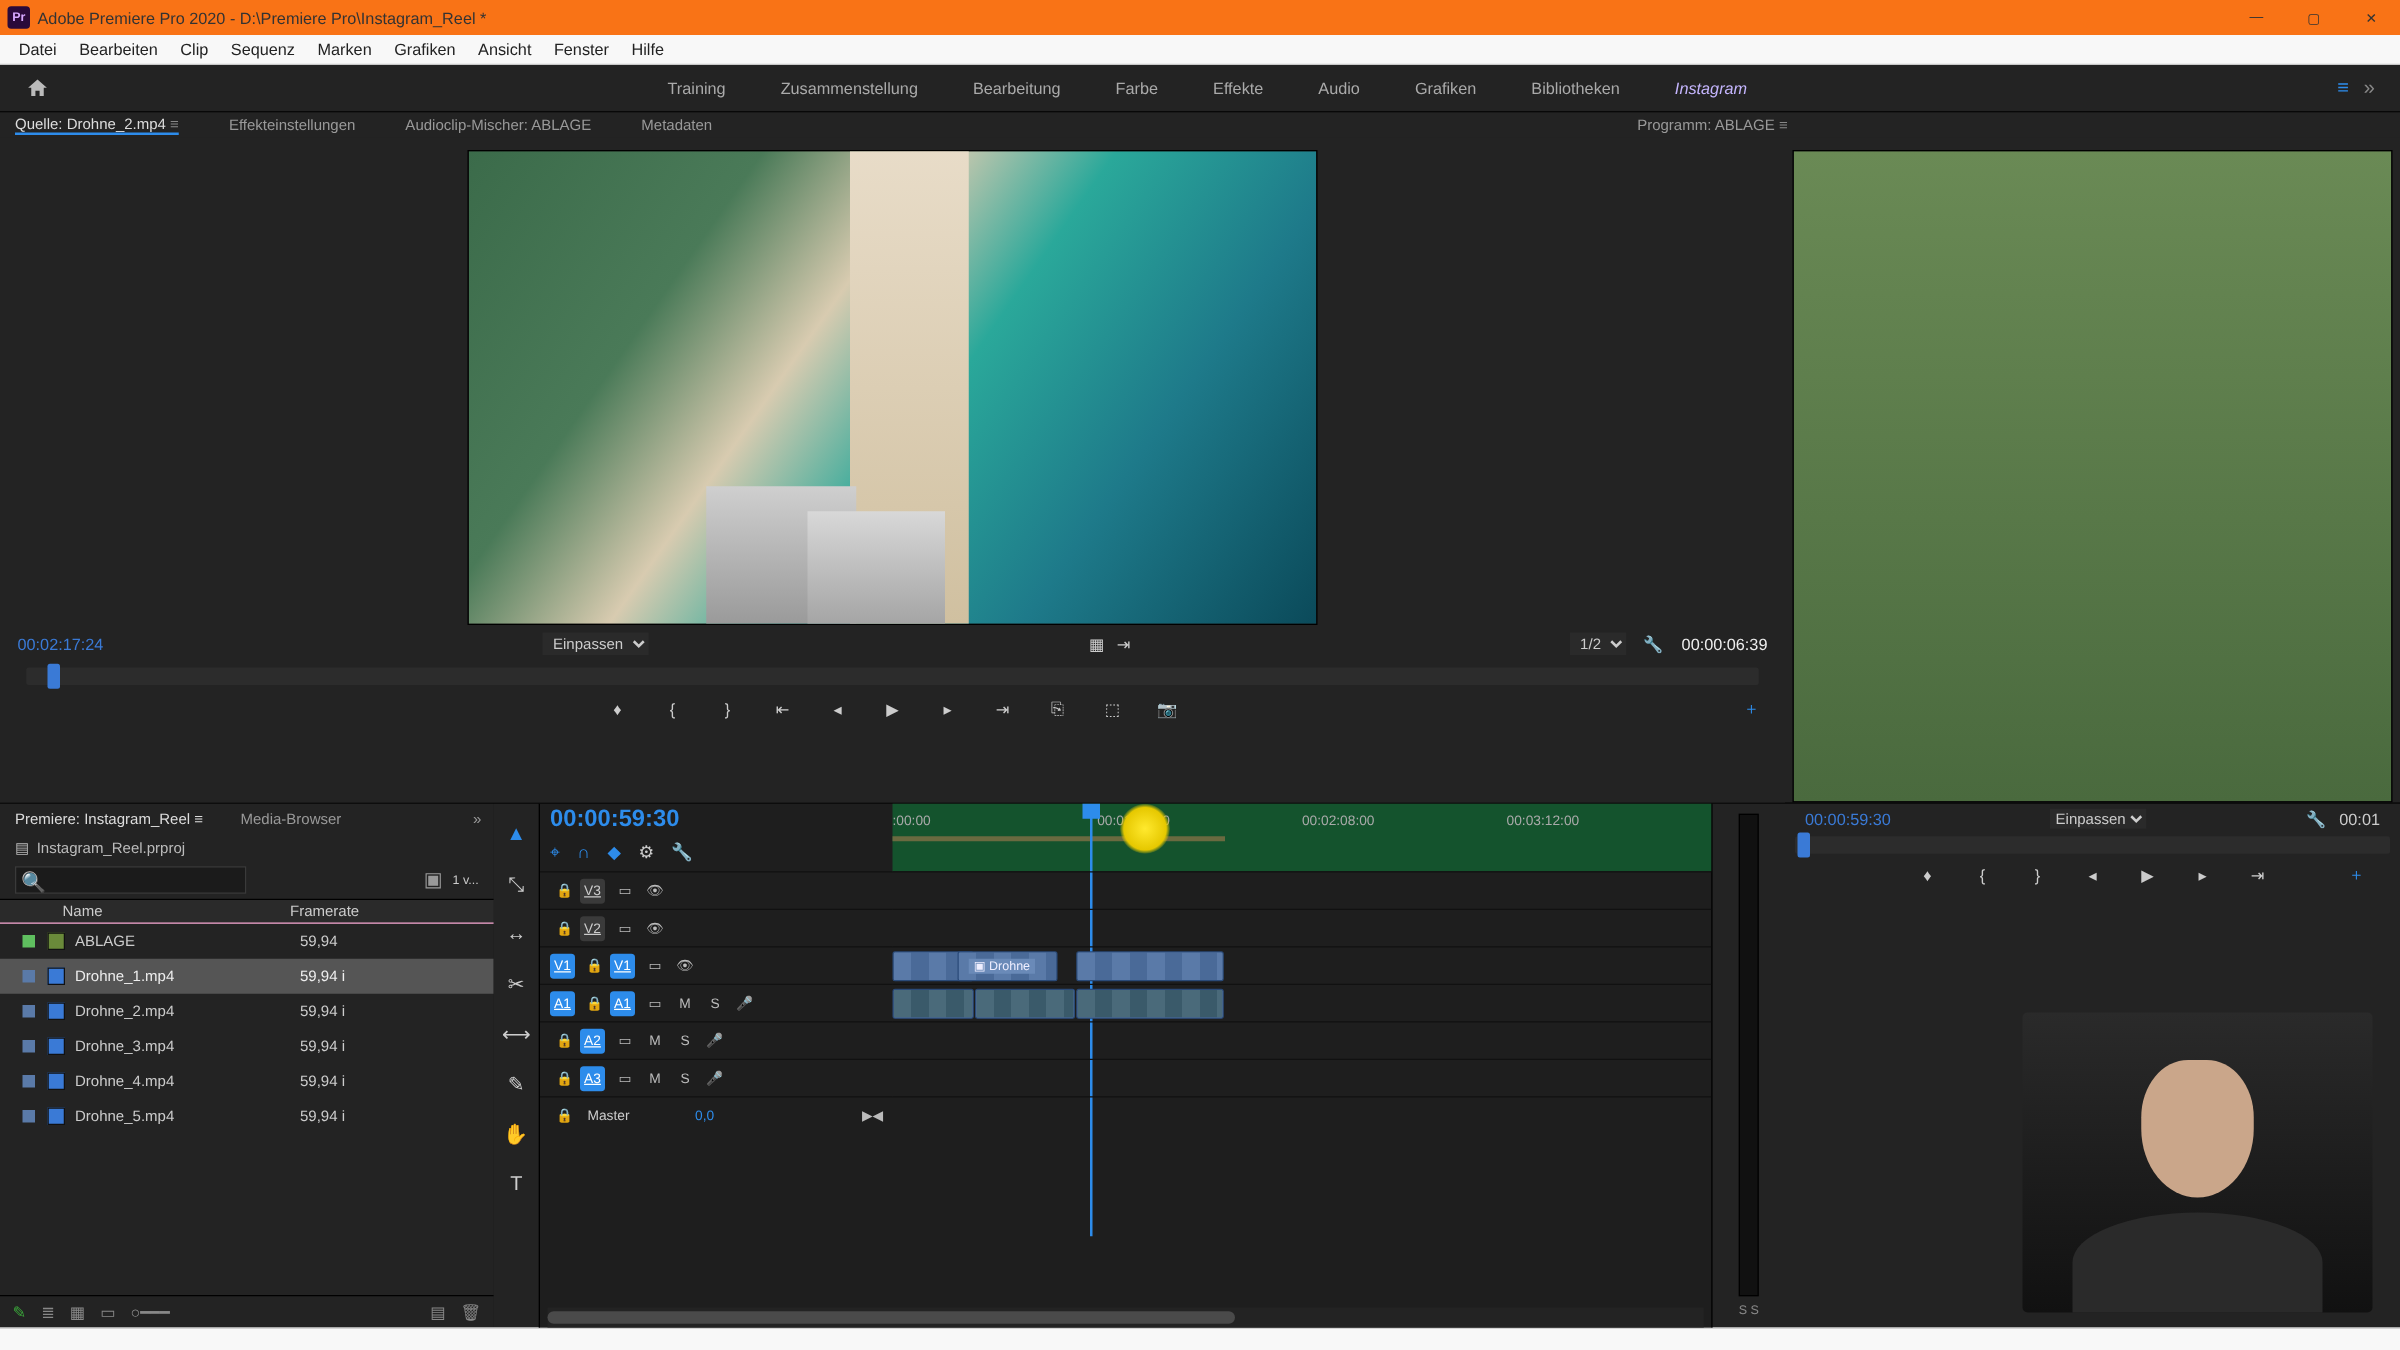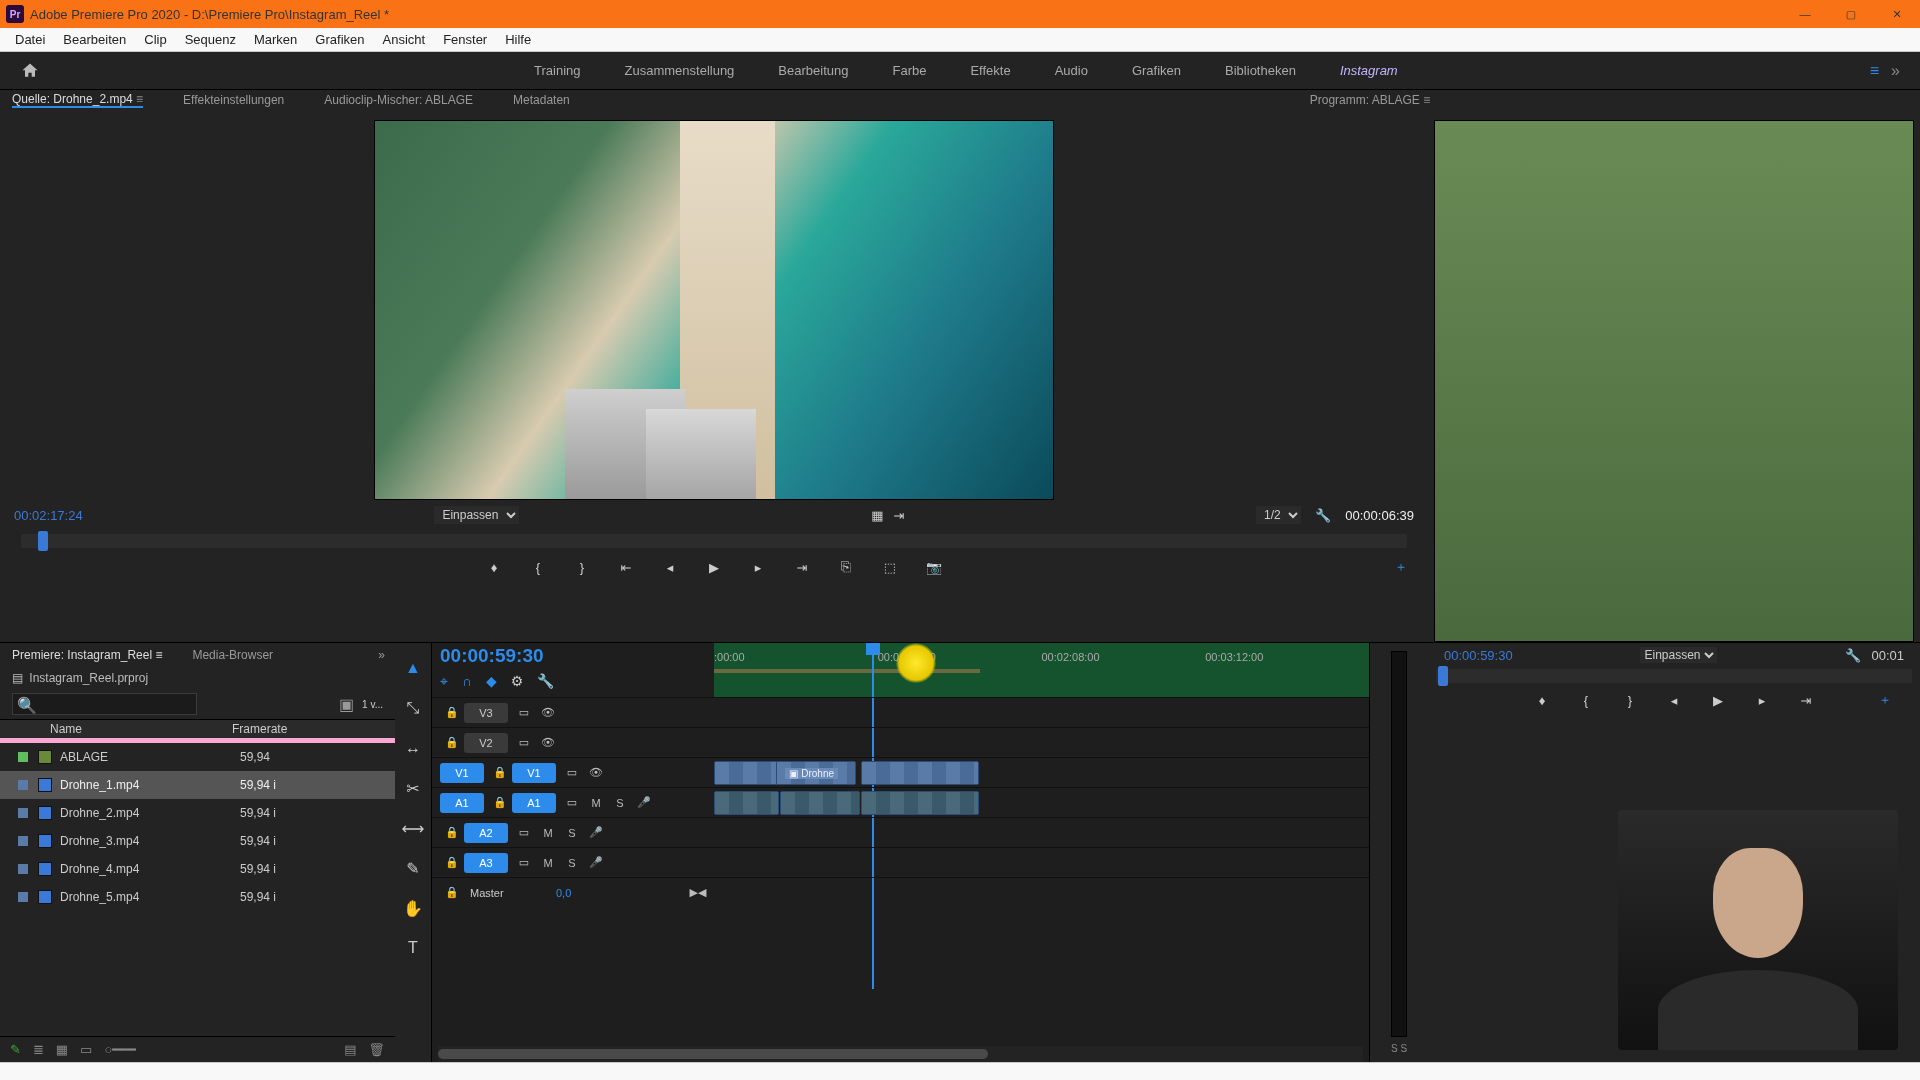--- a/index.html
+++ b/index.html
@@ -53,21 +53,21 @@
 .prog-foot .tc{color:#3a7ad6;}
 
 
 .lowrow { flex:1; display:flex; background:#1e1e1e; border-top:1px solid #000;}
 .project-panel { width:395px; background:#232323; display:flex; flex-direction:column;}
 .pp-tabs { height:24px; display:flex; align-items:center; gap:30px; padding-left:12px; font-size:12px; color:#999;}
 .pp-tabs .active{color:#ddd;}
 .pp-sub{padding:4px 12px;font-size:12px;color:#bbb;display:flex;align-items:center;gap:6px;}
 .pp-search{margin:4px 12px;display:flex;gap:8px;align-items:center;}
 .pp-search input{flex:1;background:#1b1b1b;border:1px solid #3a3a3a;color:#ccc;font-size:12px;padding:3px 6px 3px 22px;}
-.pp-head{display:flex;padding:2px 12px;font-size:12px;color:#ccc;background:#2a2a2a;border-top:1px solid #000;border-bottom:5px solid #f9a8d4;}
+.pp-head{display:flex;padding:2px 12px;font-size:12px;color:#ccc;background:#2a2a2a;border-top:1px solid #000;border-bottom:1px solid #f9a8d4;}
 .pp-head .c1{width:220px;padding-left:38px;}
 .pp-list{flex:1;overflow:auto;}
 .pp-row{display:flex;align-items:center;height:28px;font-size:12px;color:#ccc;padding-left:18px;}
 .pp-row.sel{background:#555;color:#eee;}
 .pp-row .swatch{width:10px;height:10px;margin-right:10px;}
 .pp-row .clip-ic{width:14px;height:14px;background:#3a7ad6;margin-right:8px;border:1px solid #111;}
 .pp-row .seq-ic{width:14px;height:14px;background:#6a8a3a;margin-right:8px;border:1px solid #111;}
 .pp-row .name{width:180px;}
 .pp-foot{height:26px;display:flex;align-items:center;gap:12px;padding:0 10px;color:#888;font-size:13px;border-top:1px solid #000;}
 
@@ -88,21 +88,21 @@
 .tl-ruler .ticks span{width:168px;}
 .tl-ruler .workarea{position:absolute;left:0;top:26px;height:4px;background:#6a6a40;width:266px;}
 .tl-ruler .playhead{position:absolute;left:158px;top:6px;width:2px;height:340px;background:#2d8ceb;}
 .tl-ruler .ph-head{position:absolute;left:152px;top:0;width:14px;height:12px;background:#2d8ceb;}
 .tl-ruler .cursor-hl{position:absolute;left:182px;top:0;width:40px;height:40px;border-radius:50%;background:radial-gradient(circle,#ffe92e 0%,#e6c800 60%,rgba(230,200,0,0) 72%);}
 
 .tl-tracks{flex:1;display:flex;}
 .tl-track-hd{width:282px;display:flex;flex-direction:column;font-size:11px;color:#ccc;}
 .trk{height:30px;display:flex;align-items:center;border-top:1px solid #111;padding-left:8px;}
 .trk.v{height:30px;}
-.trk .patch{width:44px;height:20px;background:#3a3a3a;border-radius:3px;display:flex;align-items:center;justify-content:center;margin-right:4px;}
+.trk .patch{width:20px;height:20px;background:#3a3a3a;border-radius:3px;display:flex;align-items:center;justify-content:center;margin-right:4px;text-decoration:underline;}
 .trk .patch.on{background:#2d8ceb;color:#fff;}
 .trk .lock,.trk .tgl{width:24px;height:20px;display:flex;align-items:center;justify-content:center;color:#bbb;}
 .tl-track-area{flex:1;position:relative;}
 .track-lane{height:30px;border-top:1px solid #111;position:relative;}
 .clip{position:absolute;top:3px;height:24px;background:#5a7aa8;border:1px solid #2a4a78;border-radius:2px;font-size:10px;color:#eef;display:flex;align-items:center;overflow:hidden;}
 .clip .stripes{position:absolute;inset:0;background:repeating-linear-gradient(90deg,#5a7aa8 0 14px,#4a6a98 14px 28px);}
 .clip.aud .stripes{background:repeating-linear-gradient(90deg,#4a6a7a 0 14px,#3a5a6a 14px 28px);}
 .clip .lbl{position:relative;background:#6a8ab8;padding:0 4px;margin-left:64px;}
 .tl-hscroll{height:16px;background:#232323;position:relative;margin:0 6px;}
 .tl-hscroll .thumb{position:absolute;left:0;width:550px;top:3px;height:10px;background:#4a4a4a;border-radius:6px;}
@@ -384,21 +384,21 @@
               <span class="tgl" style="margin-left:auto;padding-right:8px">▶◀</span>
             </div>
         </div>
         <div class="tl-track-area">
           <div class="track-lane"></div>
           <div class="track-lane"></div>
           <div class="track-lane">
             <div class="clip" style="left:0;width:65px">
                 <div class="stripes"></div>
               </div>
-            <div class="clip" style="left:62px;width:80px">
+            <div class="clip" style="left:52px;width:80px">
                 <div class="stripes"></div>
                 <span class="lbl" style="margin-left:8px">▣ <span>Drohne</span></span>
               </div>
             <div class="clip" style="left:147px;width:118px">
                 <div class="stripes"></div>
               </div>
           </div>
           <div class="track-lane">
             <div class="clip aud" style="left:0;width:65px">
                 <div class="stripes"></div>

